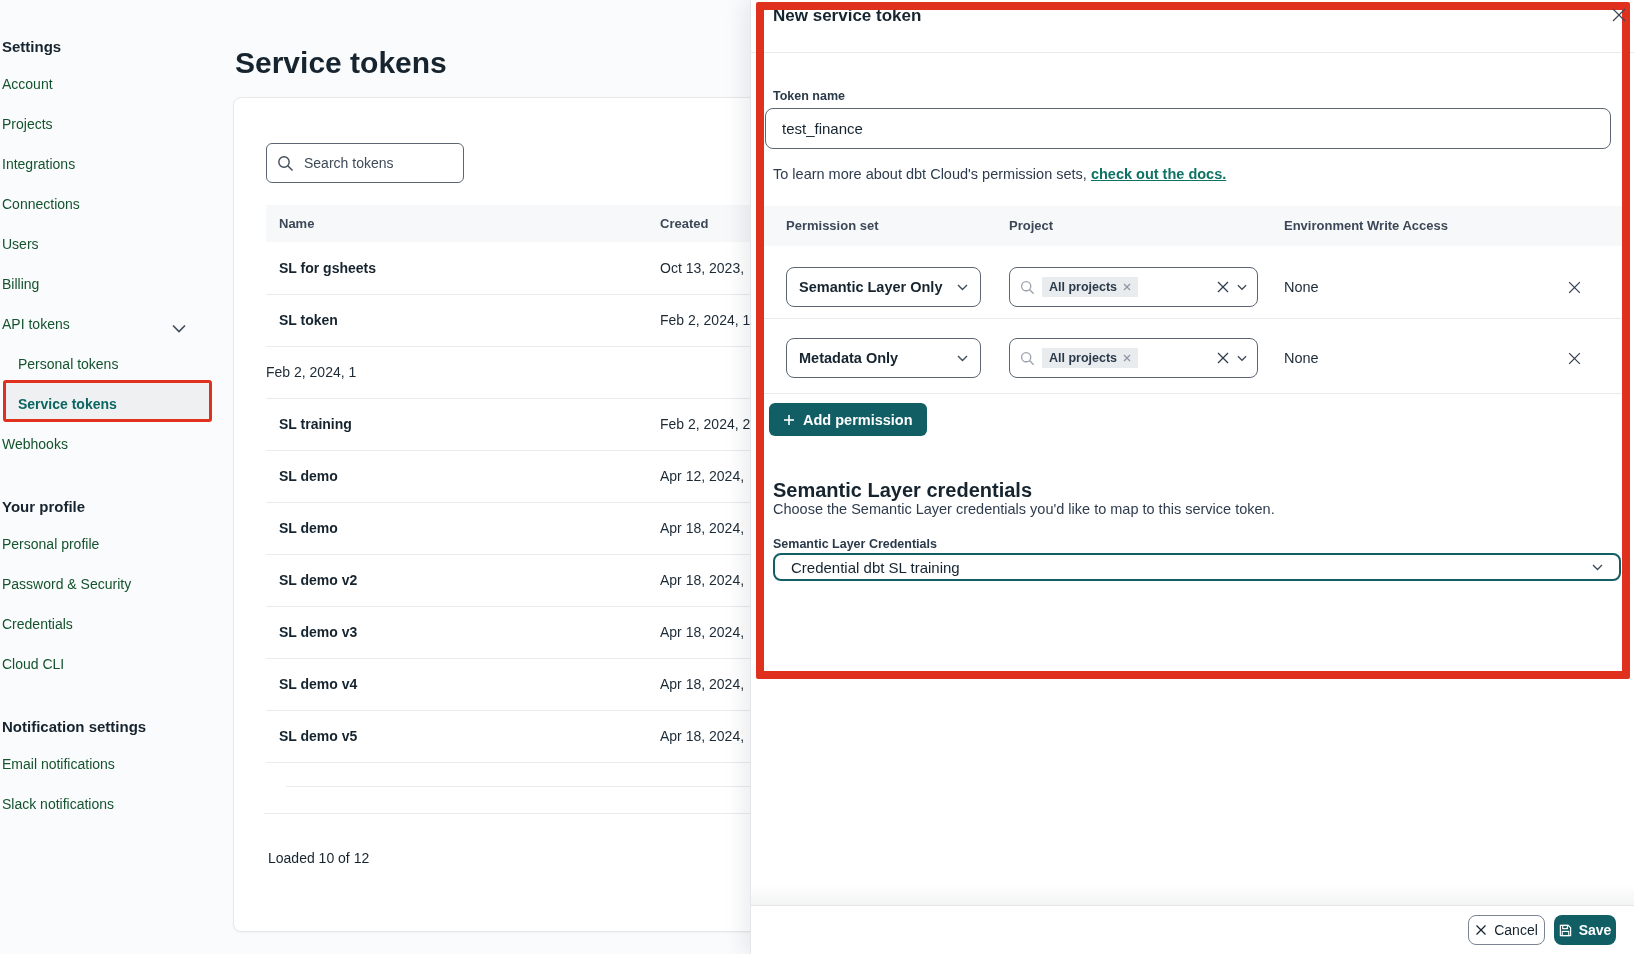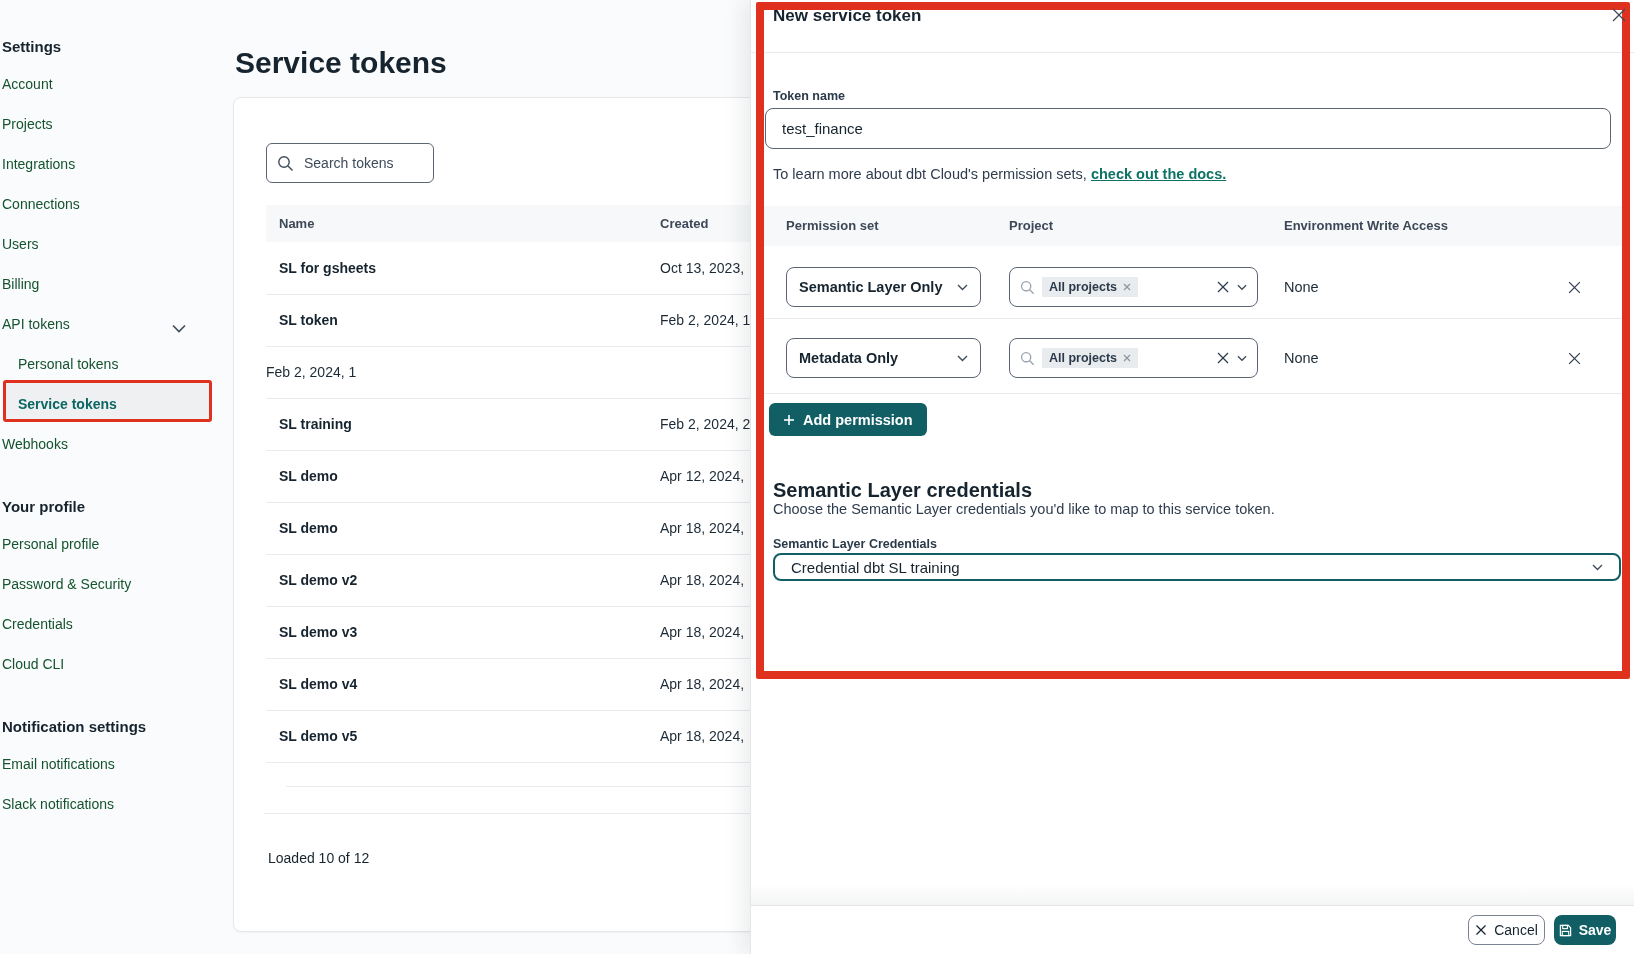--- a/index.html
+++ b/index.html
@@ -8,21 +8,21 @@
   
   .sidebar{position:absolute;left:0;top:0;width:222px;height:954px;z-index:2;}
   .side-item{position:absolute;left:2px;font-size:14px;color:#14532d;cursor:pointer;white-space:nowrap;}
   .side-head{position:absolute;left:2px;font-size:15px;font-weight:bold;color:#16242f;white-space:nowrap;}
   .side-sub{left:18px;}
   .side-selected{color:#0b6662;font-weight:bold;}
   .sel-bg{position:absolute;left:3px;top:380px;width:209px;height:42px;background:#eef0f2;border:3px solid #e0301e;border-radius:3px;box-sizing:border-box;z-index:1;}
   
   .page-title{position:absolute;left:235px;top:26px;font-size:30px;font-weight:bold;color:#16242f;}
   .card{position:absolute;left:233px;top:97px;width:1367px;height:833px;background:#fff;border:1px solid #e6e8ea;border-radius:8px;box-shadow:0 1px 2px rgba(22,36,47,.04);z-index:1;}
-  .search-box{position:absolute;left:32px;top:45px;width:168px;height:40px;border:1.5px solid #5c6673;border-radius:6px;box-sizing:border-box;display:flex;align-items:center;padding:0 10px;gap:8px;background:#fff;}
+  .search-box{position:absolute;left:32px;top:45px;width:198px;height:40px;border:1.5px solid #5c6673;border-radius:6px;box-sizing:border-box;display:flex;align-items:center;padding:0 10px;gap:8px;background:#fff;}
   .search-box input{border:none;outline:none;font-size:14px;width:120px;font-family:"Liberation Sans",sans-serif;color:#16242f;background:transparent;}
   .search-box input::placeholder{color:#3e4b59;opacity:1;}
   .thead{position:absolute;left:32px;top:107px;right:28px;height:37px;background:#f6f8f9;display:flex;align-items:center;font-size:13px;font-weight:bold;color:#3c4857;}
   .th-name{padding-left:13px;width:394px;box-sizing:border-box;}
   .trow{position:absolute;left:32px;right:28px;height:52px;border-bottom:1px solid #e9ebed;display:flex;align-items:center;font-size:14px;cursor:pointer;}
   .td-name{padding-left:13px;width:394px;box-sizing:border-box;font-weight:bold;color:#16242f;}
   .td-created{color:#1c2a36;white-space:nowrap;}
   .tail-line{position:absolute;height:1px;background:#e9ebed;right:28px;}
   .loaded{position:absolute;left:34px;top:752px;font-size:14px;color:#16242f;}
   

